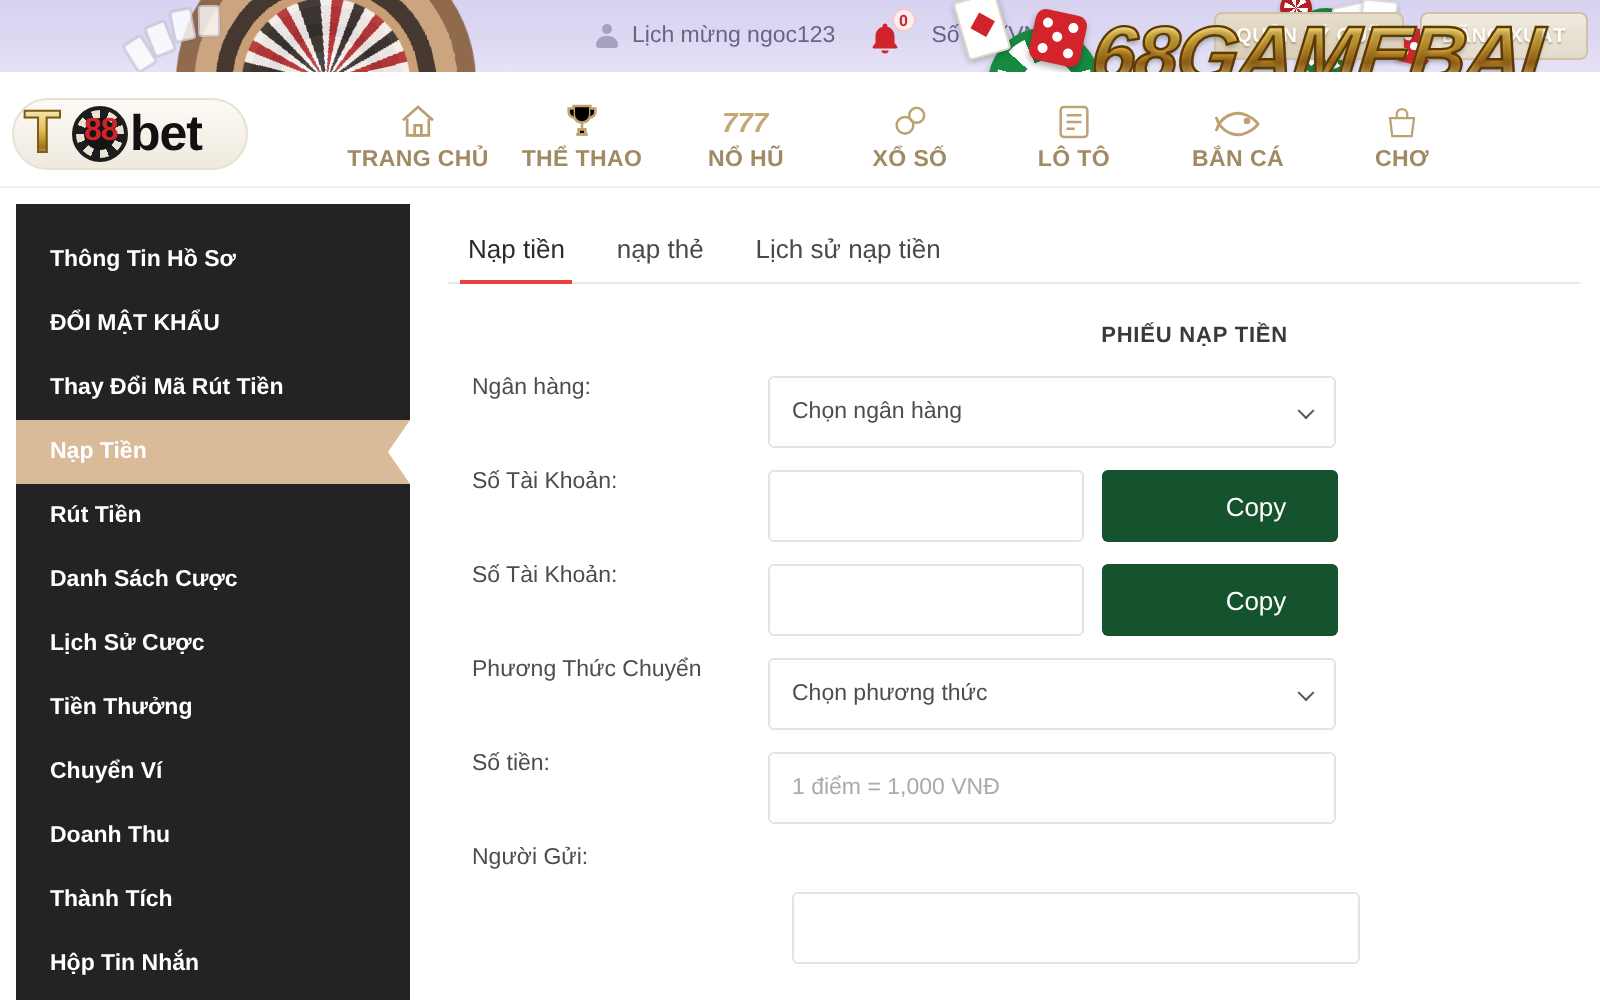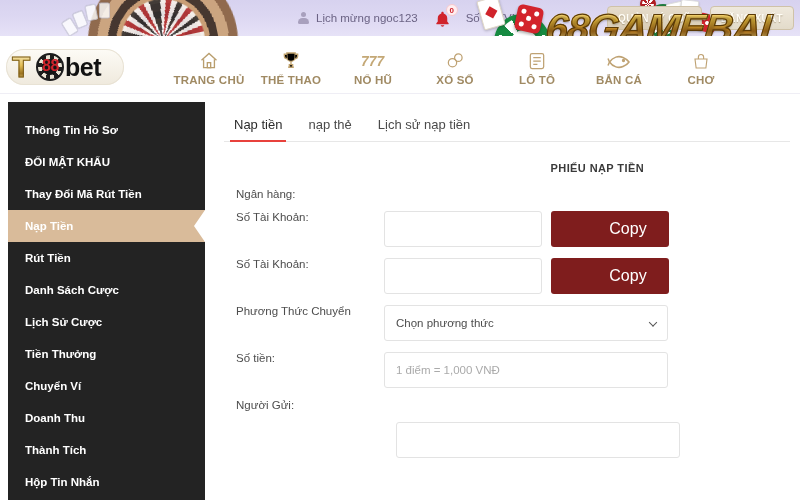--- a/index.html
+++ b/index.html
@@ -296,22 +296,22 @@
     border:1px solid #e3e3e3; border-radius:3px; background:#fff;
     display:flex; align-items:center; padding:0 11px;
     font-size:11.5px; color:#4d4d4d; position:relative;
   }
   .caret {
     position:absolute; right:11px; top:50%; transform:translateY(-60%) rotate(45deg);
     width:6px;height:6px; border-right:1.6px solid #555; border-bottom:1.6px solid #555;
   }
   .copy-btn {
     width:118px; height:36px; margin-left:9px;
-    background:#7f1d1d; border:none; border-radius:3px;
-    color:#ffffff; font-size:16px;
+    background:#14532d; border:none; border-radius:3px;
+    color:#ffffff; font-size:13px;
     display:flex;align-items:center;justify-content:center;
     cursor:pointer;
     padding-left:36px;
   }
   .partial-box {
     width:284px; height:36px; border:1px solid #e3e3e3; border-radius:3px; background:#fff;
     margin-left:160px;
   }
 </style>
 </head>
@@ -521,20 +521,24 @@
       <div class="tab">nạp thẻ</div>
       <div class="tab">Lịch sử nạp tiền</div>
     </div>
 
     <div class="form-title">PHIẾU NẠP TIỀN</div>
 
     <div class="form">
 
       <div class="form-row">
         <div class="form-label">Ngân hàng:</div>
+        <div class="select-box">
+          <span>Chọn ngân hàng</span>
+          <span class="caret"></span>
+        </div>
       </div>
 
       <div class="form-row">
         <div class="form-label">Số Tài Khoản:</div>
         <div class="input-box short"></div>
         <button class="copy-btn">Copy</button>
       </div>
 
       <div class="form-row">
         <div class="form-label">Số Tài Khoản:</div>

